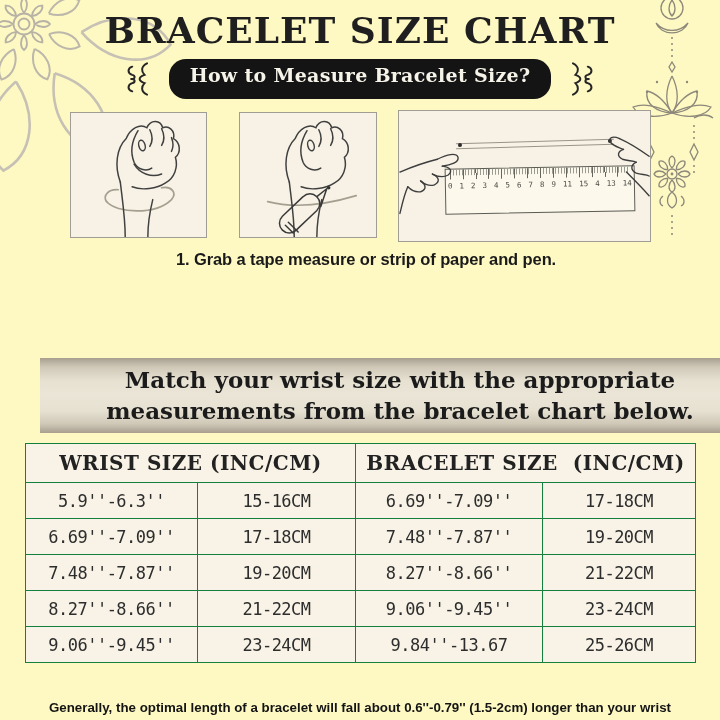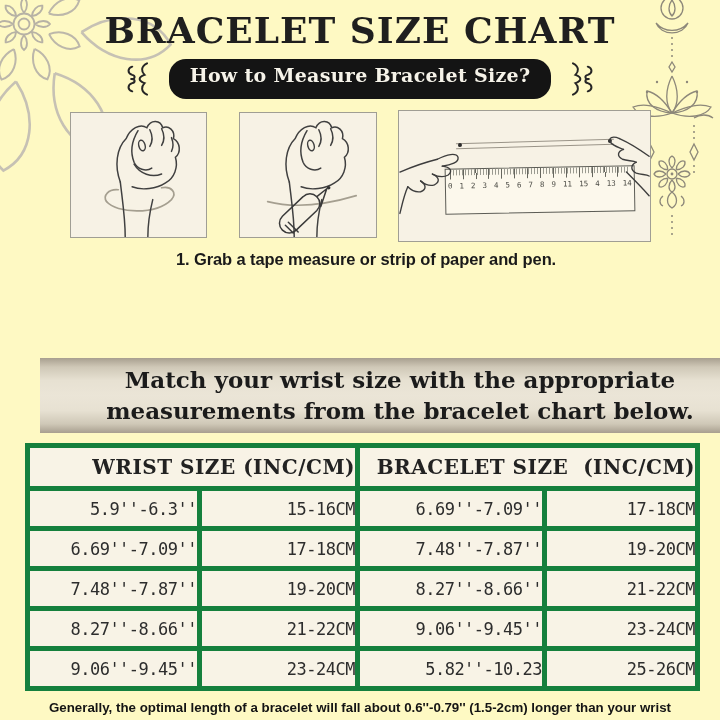--- a/index.html
+++ b/index.html
@@ -38,21 +38,21 @@
   
   .instructions{position:absolute;left:28px;top:249px;width:676px;margin:0;padding:0;list-style:none;
          font:700 16.5px/1.3 "Liberation Sans",sans-serif;color:#1a1a1a;letter-spacing:-.1px;text-align:center;}
   .instructions li{margin-bottom:9px;text-indent:-19px;padding-left:19px;}
   
   .banner{position:absolute;left:0;top:358px;width:720px;height:75px;display:flex;align-items:center;justify-content:center;
          background:linear-gradient(180deg,#a89f8f 0,#cfc8b7 12%,#e7e1d2 30%,#ebe5d7 50%,#e7e1d2 70%,#cfc8b7 88%,#a89f8f 100%);margin-left:40px;}
   .banner p{margin:0;max-width:700px;text-align:center;font:700 23px/1.32 "DejaVu Serif",serif;color:#1b1b1b;}
   
   .size-table{position:absolute;left:25px;top:443px;width:670px;border-collapse:collapse;table-layout:fixed;}
-  .size-table th,.size-table td{border:5px solid #15803d;background:#f8f3e6;text-align:right;padding:0;}
+  .size-table th,.size-table td{border:1px solid #15803d;background:#f8f3e6;text-align:center;padding:0;}
   .size-table th{height:38px;font:600 20px "DejaVu Serif",serif;letter-spacing:.5px;color:#222;}
   .size-table td{height:35px;font:400 17px "DejaVu Sans Mono",monospace;color:#2d2d2d;letter-spacing:-.5px;}
   
   .footnote{position:absolute;left:0;top:699px;width:720px;margin:0;text-align:center;
          font:700 13.3px/1.3 "Liberation Sans",sans-serif;color:#141414;}
 </style>
 </head>
 <body>
 
 <div class="stage">
@@ -299,21 +299,21 @@
       </tr>
       <tr>
         <td>8.27''-8.66''</td>
         <td>21-22CM</td>
         <td>9.06''-9.45''</td>
         <td>23-24CM</td>
       </tr>
       <tr>
         <td>9.06''-9.45''</td>
         <td>23-24CM</td>
-        <td>5.82''-10.23</td>
+        <td>9.84''-13.67</td>
         <td>25-26CM</td>
       </tr>
     </tbody>
   </table>
 
   <p class="footnote">Generally, the optimal length of a bracelet will fall about 0.6''-0.79'' (1.5-2cm) longer than your wrist circumference.</p>
 
 </div>
 
 </body></html>

